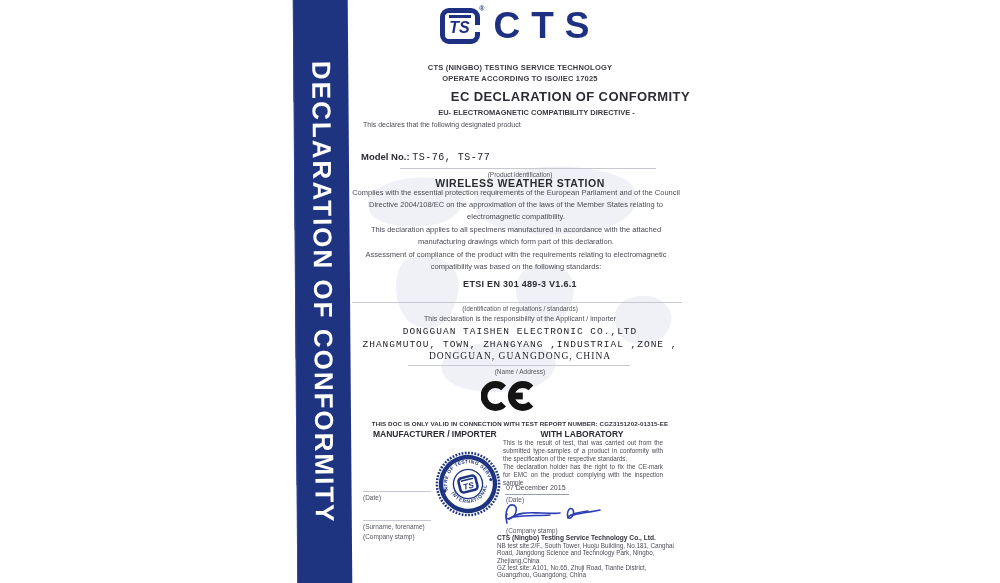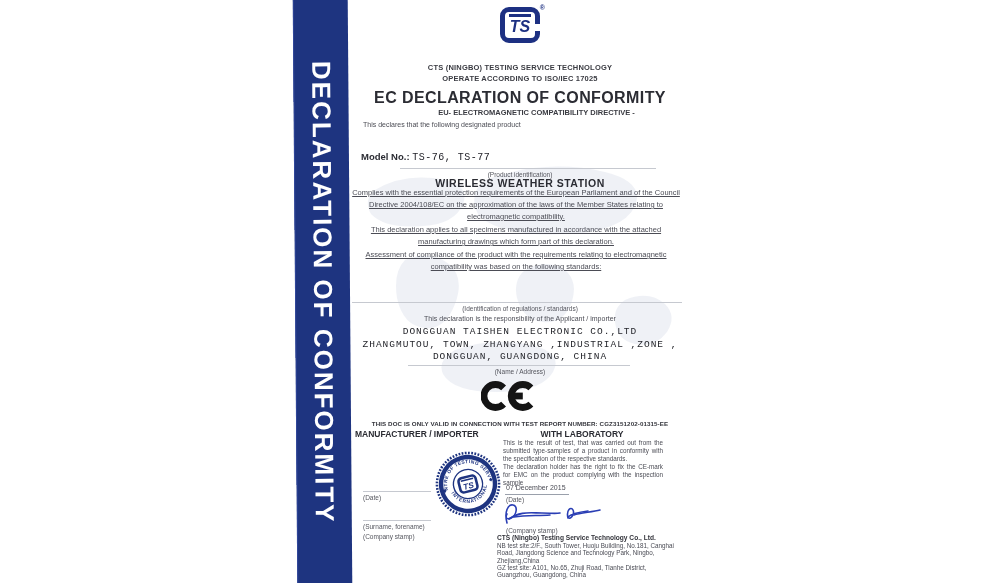--- a/index.html
+++ b/index.html
@@ -43,33 +43,33 @@
   .logo-box .ts{
     position:absolute;left:0;right:0;top:6px;text-align:center;
     font-size:16px;font-weight:bold;color:#1d3082;font-style:italic;letter-spacing:0;
   }
   .logo-box .notch{position:absolute;right:-5px;top:12px;width:5px;height:7px;background:#fff;}
   .logo-reg{position:absolute;top:-8px;right:-10px;font-size:7px;color:#1d3082;font-weight:bold;}
   .cts-word{font-size:37px;font-weight:bold;color:#1d3082;letter-spacing:11px;line-height:1;}
 
   .org1{top:63px;font-size:7.5px;font-weight:bold;color:#3a3b42;letter-spacing:.2px;}
   .org2{top:74px;font-size:7.5px;font-weight:bold;color:#3a3b42;letter-spacing:.2px;}
-  .title{top:89px;font-size:16px;font-weight:bold;color:#2b2c33;letter-spacing:.4px;}
+  .title{top:89px;font-size:13px;font-weight:bold;color:#2b2c33;letter-spacing:.4px;text-align:right;}
   .euline{top:108px;font-size:7.5px;font-weight:bold;color:#3a3b42;}
   .euline .pre{margin-right:0;padding-left:33px;}
   .intro{top:121px;left:13px;font-size:7px;color:#4c4d55;}
   .product{top:137px;font-size:10.5px;font-weight:bold;color:#2b2c33;letter-spacing:.5px;margin-top:40px;}
   .modelrow{top:151px;left:11px;font-size:9.5px;color:#2b2c33;}
   .modelrow .lbl{font-weight:bold;}
   .modelrow .val{font-family:"Liberation Mono", monospace;font-size:10px;color:#23232a;letter-spacing:.5px;}
 
   .rule{border-top:1px solid #c6c9d0;height:0;}
   .cap{font-size:6.5px;color:#55565e;}
 
-  .para{font-size:7.5px;line-height:12px;color:#4b4c55;left:0;right:8px;text-align:center;padding:0 2px;text-decoration:underline;}
+  .para{font-size:7.5px;line-height:12px;color:#4b4c55;left:0;right:8px;text-align:center;padding:0 2px;}
   .std{font-size:9px;font-weight:bold;color:#2b2c33;letter-spacing:.3px;}
   .resp{font-size:7px;color:#4b4c55;}
   .mono-line{font-family:"Liberation Mono", monospace;font-size:9.5px;color:#1f2026;letter-spacing:1px;}
 
   .note{top:420px;font-size:6.2px;font-weight:bold;color:#33343b;letter-spacing:.1px;}
   .colhead{font-size:8.5px;font-weight:bold;color:#2b2c33;}
   .labpara{font-size:6.3px;line-height:8px;color:#4b4c55;text-align:justify;}
   .small{font-size:6.5px;color:#55565e;}
   .dateval{font-size:7px;color:#4b4c55;}
   .companybold{font-size:6.6px;font-weight:bold;color:#33343b;}
@@ -100,20 +100,21 @@
       </g>
     </svg>
 
     <div class="abs logo-row">
       <div class="logo-box">
         <span class="bar"></span>
         <span class="ts">TS</span>
         <span class="notch"></span>
         <span class="logo-reg">®</span>
       </div>
+      <div class="cts-word">CTS</div>
     </div>
 
     <div class="abs ctr org1">CTS (NINGBO) TESTING SERVICE TECHNOLOGY</div>
     <div class="abs ctr org2">OPERATE ACCORDING TO ISO/IEC 17025</div>
 
     <div class="abs ctr title">EC DECLARATION OF CONFORMITY</div>
 
     <div class="abs ctr euline">
       <span class="pre">EU</span><span>- ELECTROMAGNETIC COMPATIBILITY DIRECTIVE -</span>
     </div>
@@ -126,44 +127,45 @@
       <span class="val">TS-76, TS-77</span>
     </div>
 
     <div class="abs rule" style="top:168px;left:50px;width:256px;"></div>
     <div class="abs ctr cap" style="top:171px;">(Product identification)</div>
 
     <div class="abs para" style="top:187px;">Complies with the essential protection requirements of the European Parliament and of the Council Directive 2004/108/EC on the approximation of the laws of the Member States relating to electromagnetic compatibility.</div>
     <div class="abs para" style="top:249px;">Assessment of compliance of the product with the requirements relating to electromagnetic compatibility was based on the following standards:</div>
     <div class="abs para" style="top:224px;">This declaration applies to all specimens manufactured in accordance with the attached manufacturing drawings which form part of this declaration.</div>
 
+    <div class="abs ctr std" style="top:279px;">ETSI EN 301 489-3 V1.6.1</div>
 
     <div class="abs rule" style="top:302px;left:2px;width:330px;"></div>
     <div class="abs ctr cap" style="top:305px;">(Identification of regulations / standards)</div>
 
     <div class="abs ctr resp" style="top:315px;">This declaration is the responsibility of the Applicant / importer</div>
 
     <div class="abs ctr mono-line" style="top:326px;">DONGGUAN TAISHEN ELECTRONIC CO.,LTD</div>
     <div class="abs ctr mono-line" style="top:339px;">ZHANGMUTOU, TOWN, ZHANGYANG ,INDUSTRIAL ,ZONE ,</div>
-    <div class="abs ctr mono-line" style="top:351px;">DONGGUAN, GUANGDONG, CHINA</div>
+    <div class="abs ctr mono-line" style="top:351px;font-family:Liberation Serif, serif;">DONGGUAN, GUANGDONG, CHINA</div>
 
     <div class="abs rule" style="top:365px;left:58px;width:222px;"></div>
     <div class="abs ctr cap" style="top:368px;">(Name / Address)</div>
 
     <svg class="abs" style="top:377px;left:131px;" width="58" height="38" viewBox="0 0 68 40">
       <g fill="none" stroke="#141414" stroke-width="8">
         <path d="M26.5,10.45 A13.5,13.5 0 1 0 26.5,29.55"></path>
         <path d="M58.5,10.45 A13.5,13.5 0 1 0 58.5,29.55"></path>
         <path d="M49,20 L37.5,20"></path>
       </g>
     </svg>
 
     <div class="abs ctr note">THIS DOC IS ONLY VALID IN CONNECTION WITH TEST REPORT NUMBER: CGZ3151202-01315-EE</div>
 
-    <div class="abs colhead" style="top:429px;left:5px;">MANUFACTURER / IMPORTER</div>
+    <div class="abs colhead" style="top:429px;left:23px;">MANUFACTURER / IMPORTER</div>
     <div class="abs colhead" style="top:429px;left:152px;width:160px;text-align:center;">WITH LABORATORY</div>
 
     <div class="abs labpara" style="top:439px;left:153px;width:160px;">This is the result of test, that was carried out from the submitted type-samples of a product in conformity with the specification of the respective standards.</div>
     <div class="abs labpara" style="top:463px;left:153px;width:160px;">The declaration holder has the right to fix the CE-mark for EMC on the product complying with the inspection sample</div>
 
     <div class="abs rule" style="top:491px;left:13px;width:68px;"></div>
     <div class="abs small" style="top:494px;left:13px;">(Date)</div>
     <div class="abs rule" style="top:520px;left:13px;width:68px;"></div>
     <div class="abs small" style="top:523px;left:13px;">(Surname, forename)</div>
     <div class="abs small" style="top:533px;left:13px;">(Company stamp)</div>

